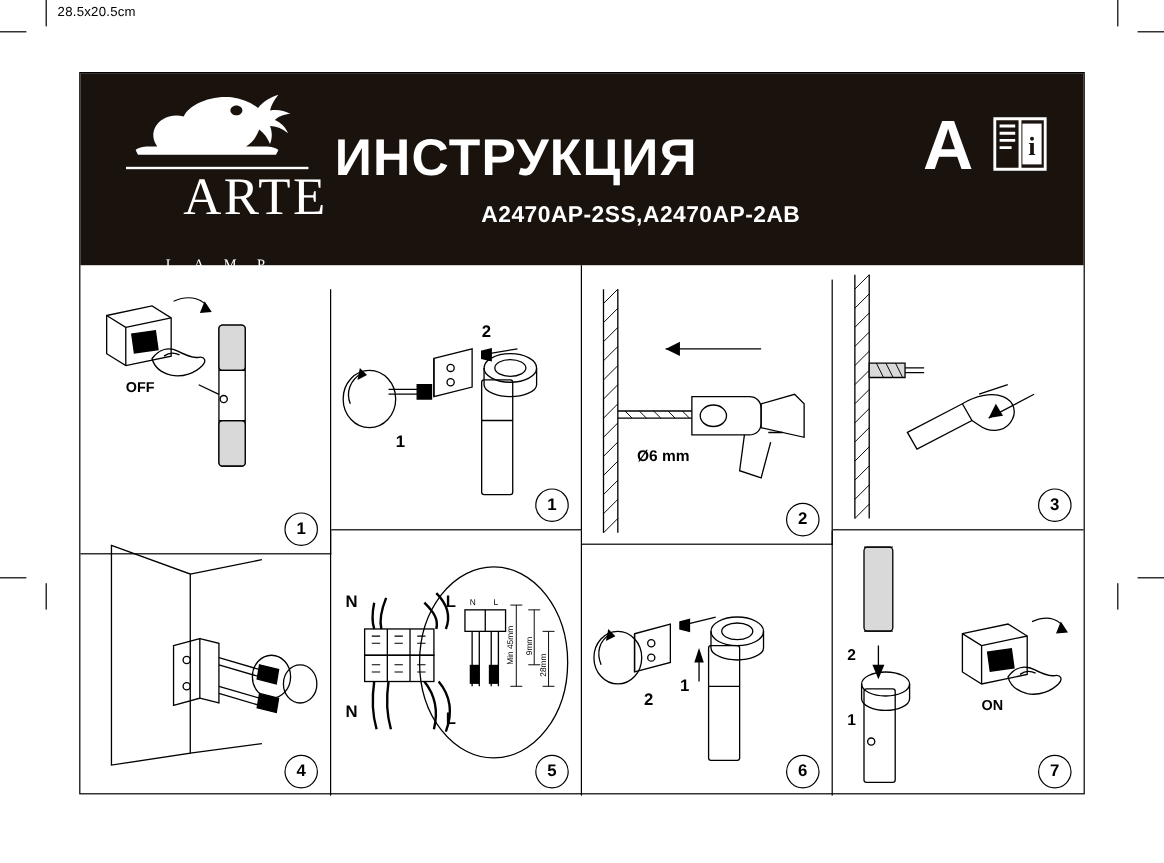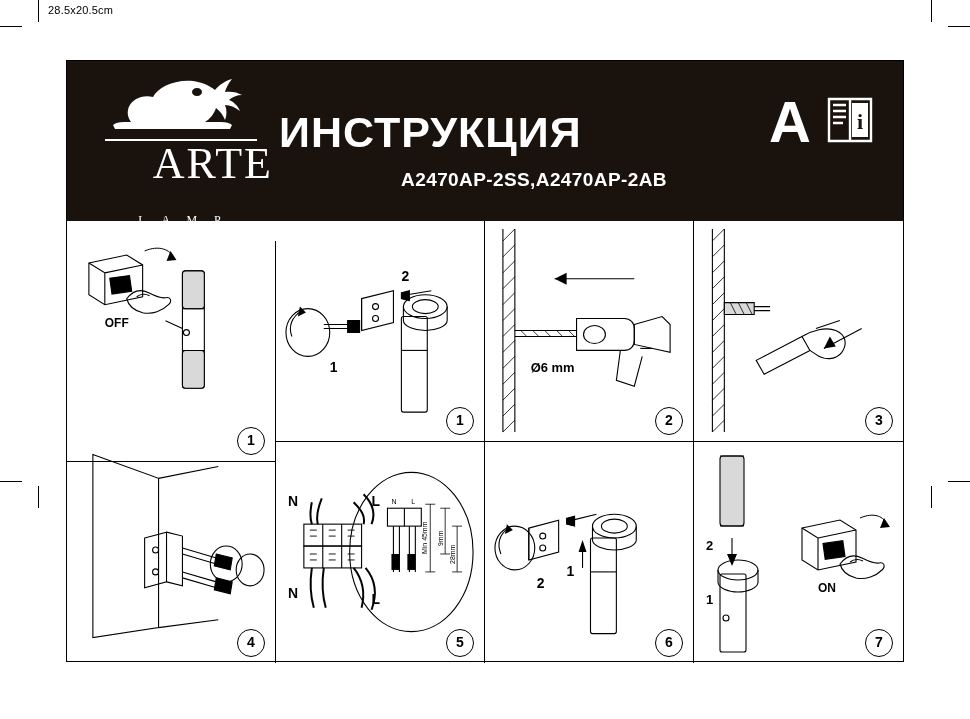--- a/index.html
+++ b/index.html
@@ -280,21 +280,21 @@
             <ellipse cx="150" cy="86" rx="22" ry="12"></ellipse>
             <path d="M128 86 L128 100 C128 106 140 110 150 110 C160 110 172 106 172 100 L172 86"></path>
             <ellipse cx="150" cy="86" rx="13" ry="7"></ellipse>
           </g>
           <text x="126" y="60" font-size="14" font-weight="700" font-family="Liberation Sans, sans-serif">2</text>
           <text x="54" y="152" font-size="14" font-weight="700" font-family="Liberation Sans, sans-serif">1</text>
         </svg>
         <div class="step-num">1</div>
       </div>
 
-      <div class="cell c3" style="left:418px; top:0; width:209px; height:221px;">
+      <div class="cell c3" style="left:418px; top:12px; width:209px; height:221px;">
         <svg class="cell-art" viewBox="0 0 209 221">
           <g stroke="#000" fill="none" stroke-width="1.1">
 
             <path d="M18 8 L18 212 M30 8 L30 212"></path>
             <g stroke-width="0.8">
               <path d="M18 20 L30 8 M18 36 L30 24 M18 52 L30 40 M18 68 L30 56 M18 84 L30 72
                        M18 100 L30 88 M18 116 L30 104 M18 132 L30 120 M18 148 L30 136
                        M18 164 L30 152 M18 180 L30 168 M18 196 L30 184 M18 212 L30 200"></path>
             </g>
 

